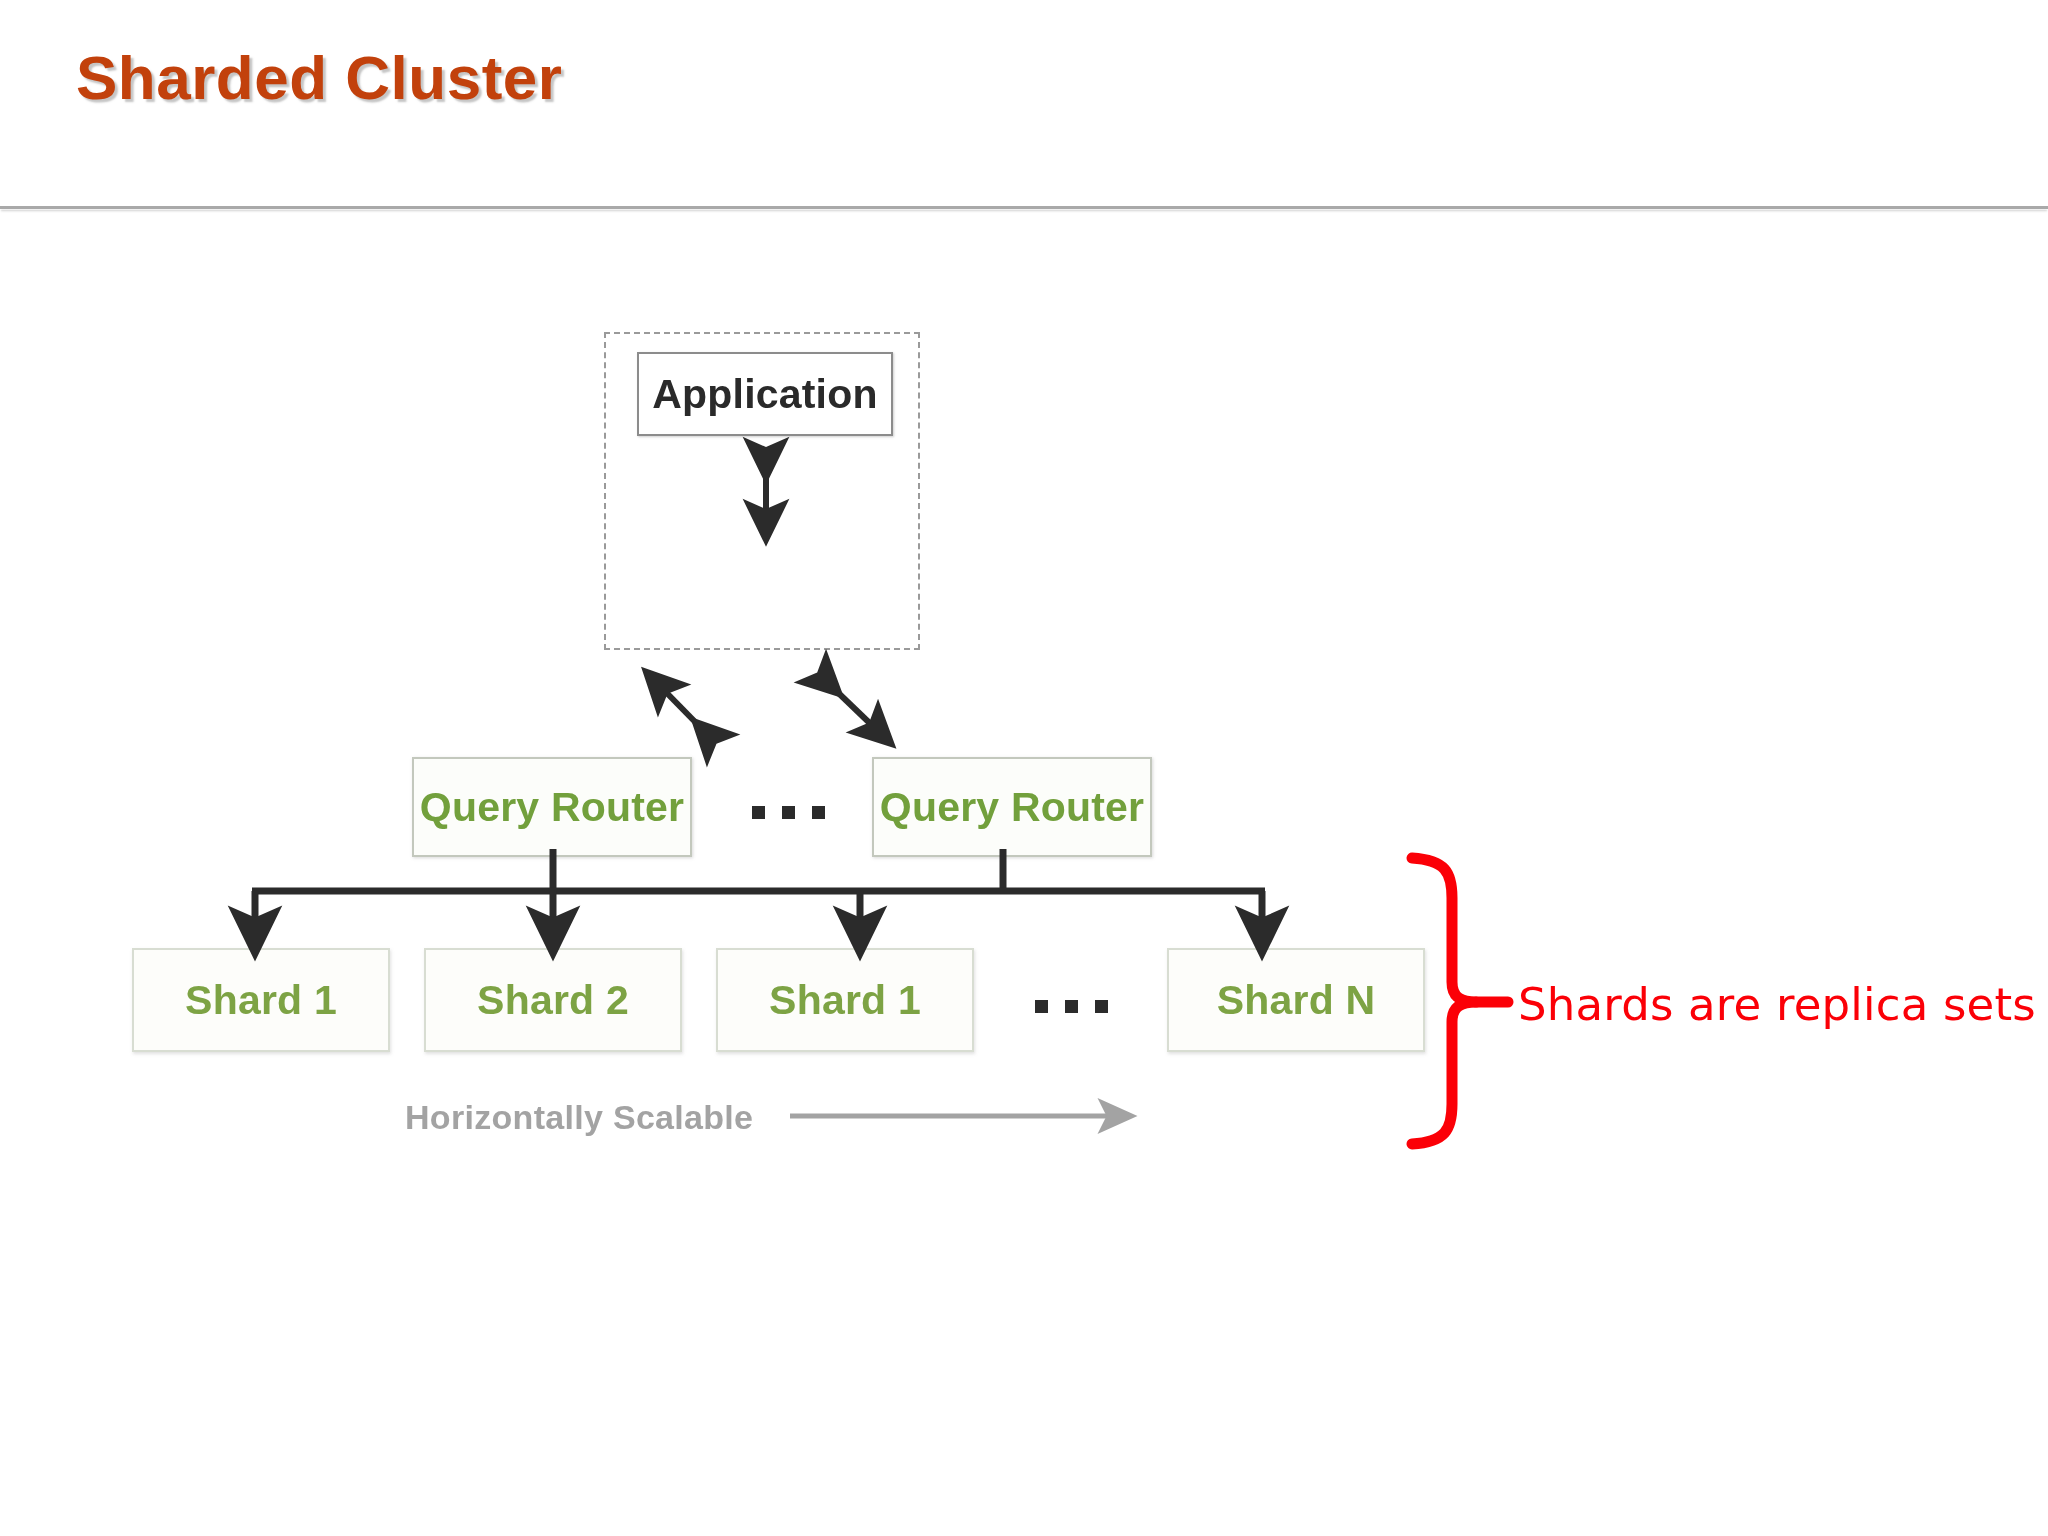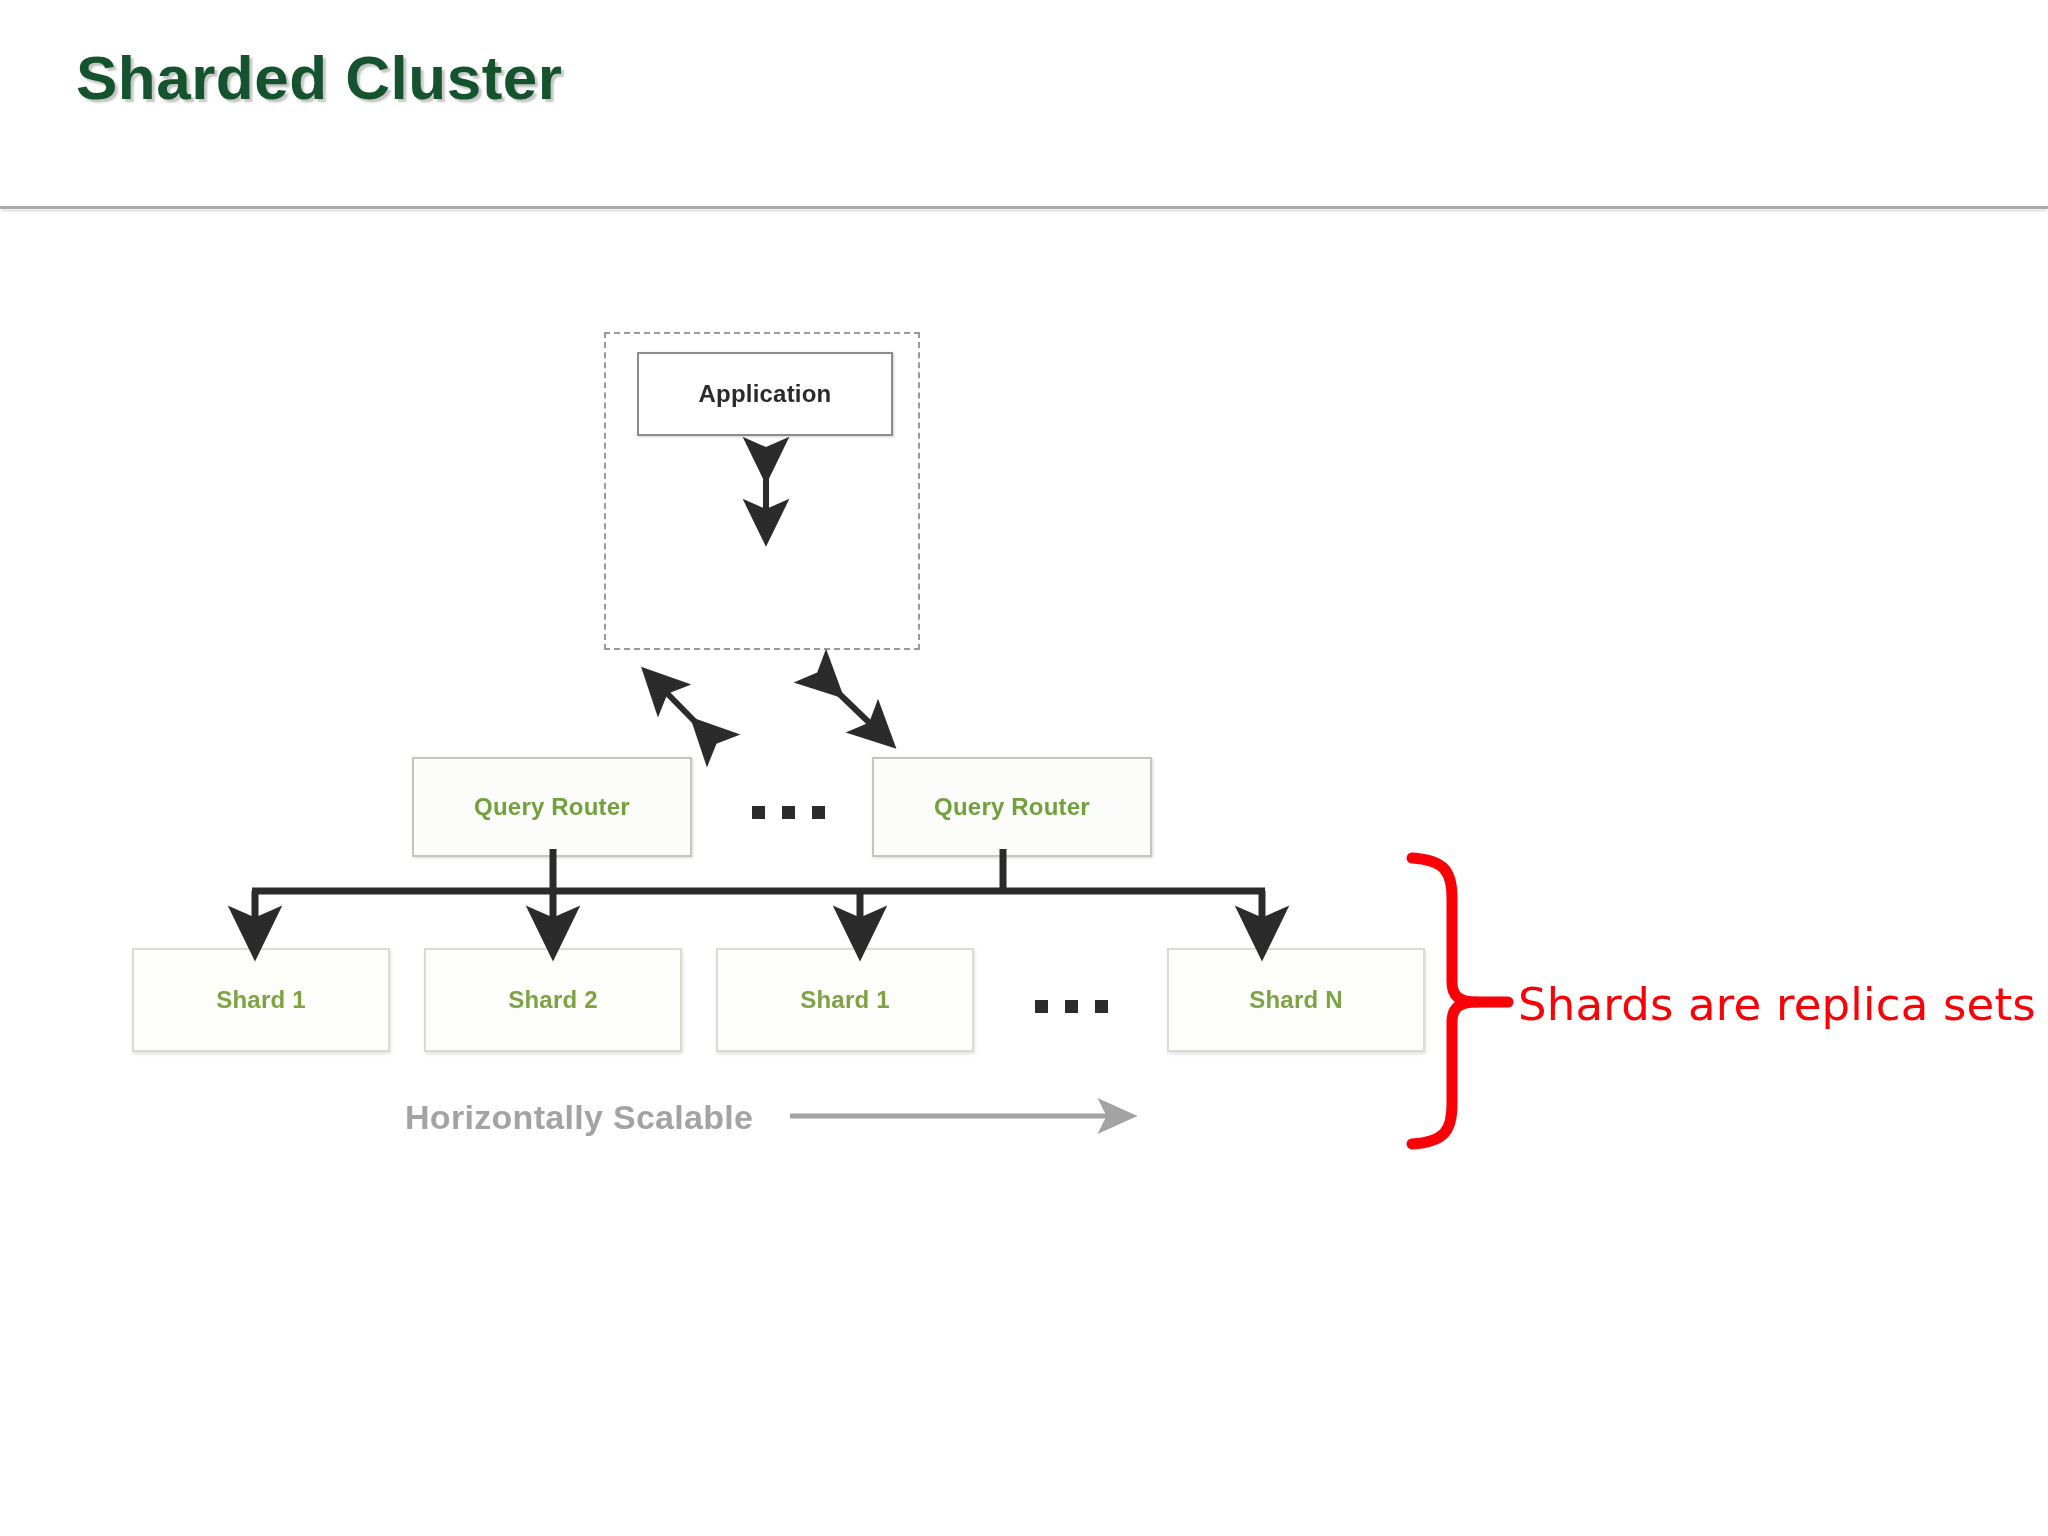--- a/index.html
+++ b/index.html
@@ -16,21 +16,21 @@
   }
 
   
   #slide-title {
     position: absolute;
     left: 76px;
     top: 42px;
     font-size: 62px;
     font-weight: bold;
     letter-spacing: 0.5px;
-    color: #14532d;
+    color: #c2410c;
     text-shadow: 3px 3px 2px rgba(150,150,150,0.55);
     white-space: nowrap;
   }
   #title-rule {
     position: absolute;
     left: 0;
     top: 206px;
     width: 2048px;
     height: 3px;
     background: #a9a9a9;
@@ -46,21 +46,21 @@
     height: 1536px;
   }
 
   
   .node {
     position: absolute;
     box-sizing: border-box;
     display: flex;
     align-items: center;
     justify-content: center;
-    font-size: 24px;
+    font-size: 41px;
     font-weight: bold;
     letter-spacing: 0.2px;
     white-space: nowrap;
   }
 
   
   #app-container {
     position: absolute;
     left: 604px;
     top: 332px;

